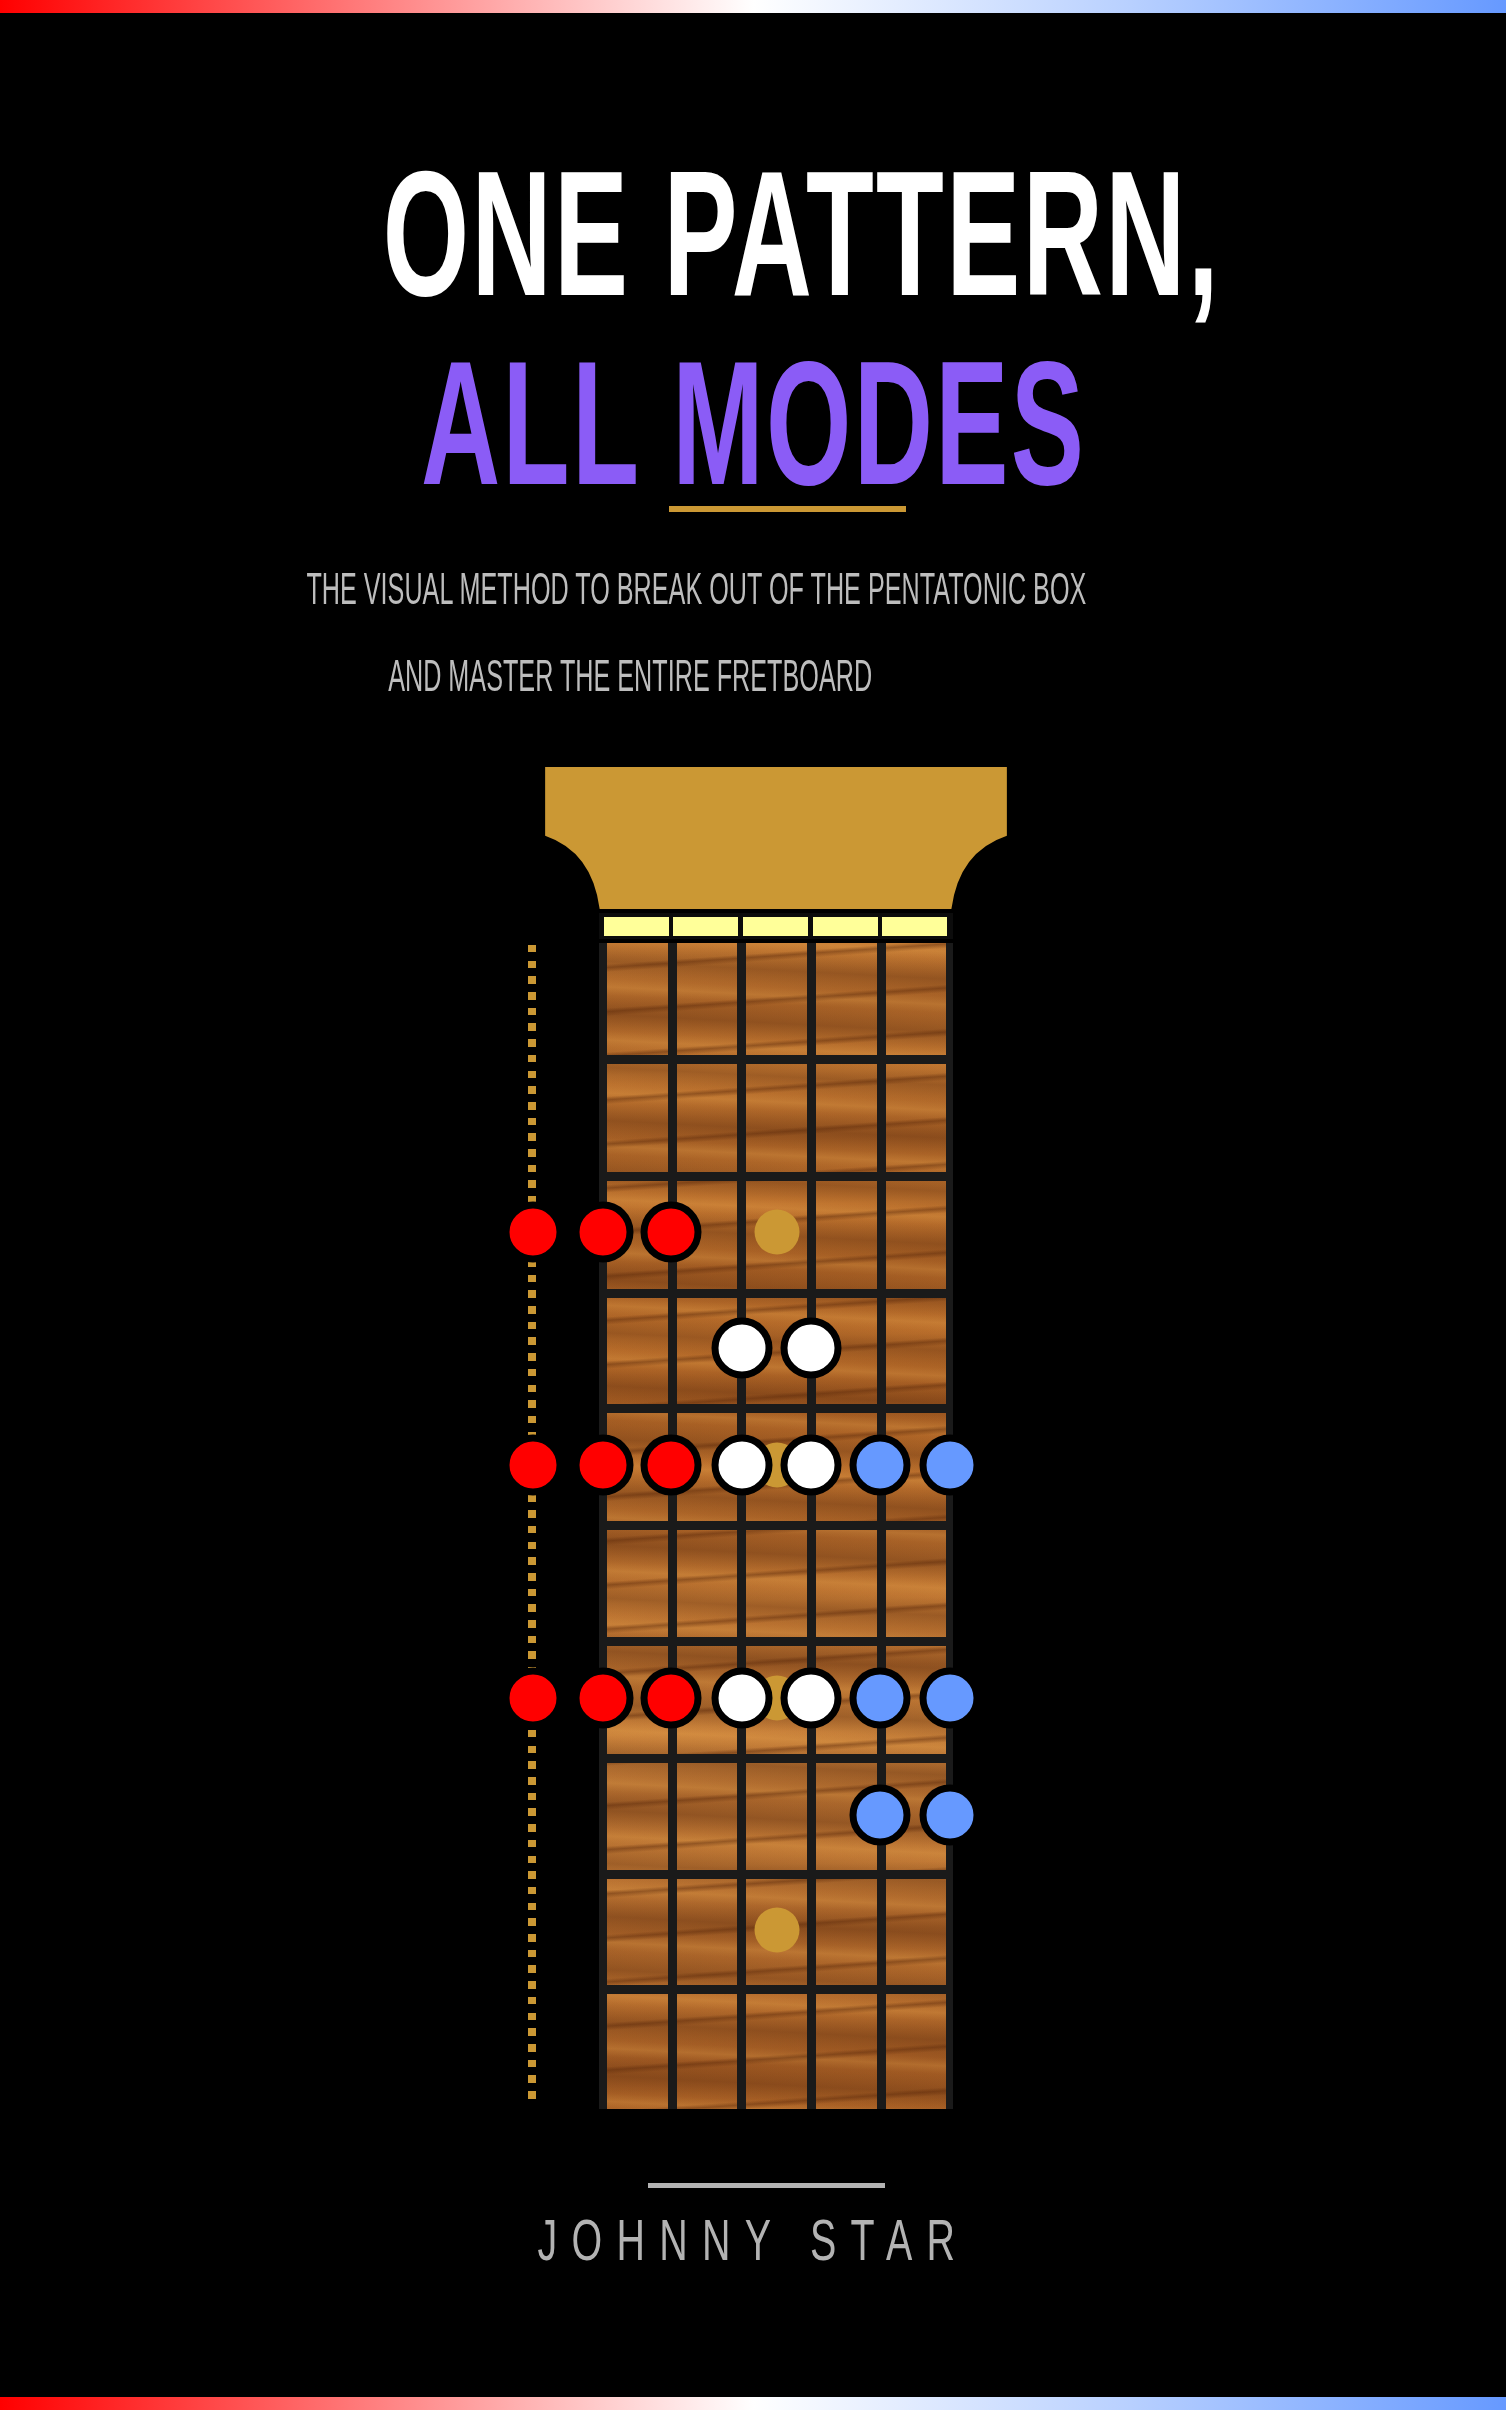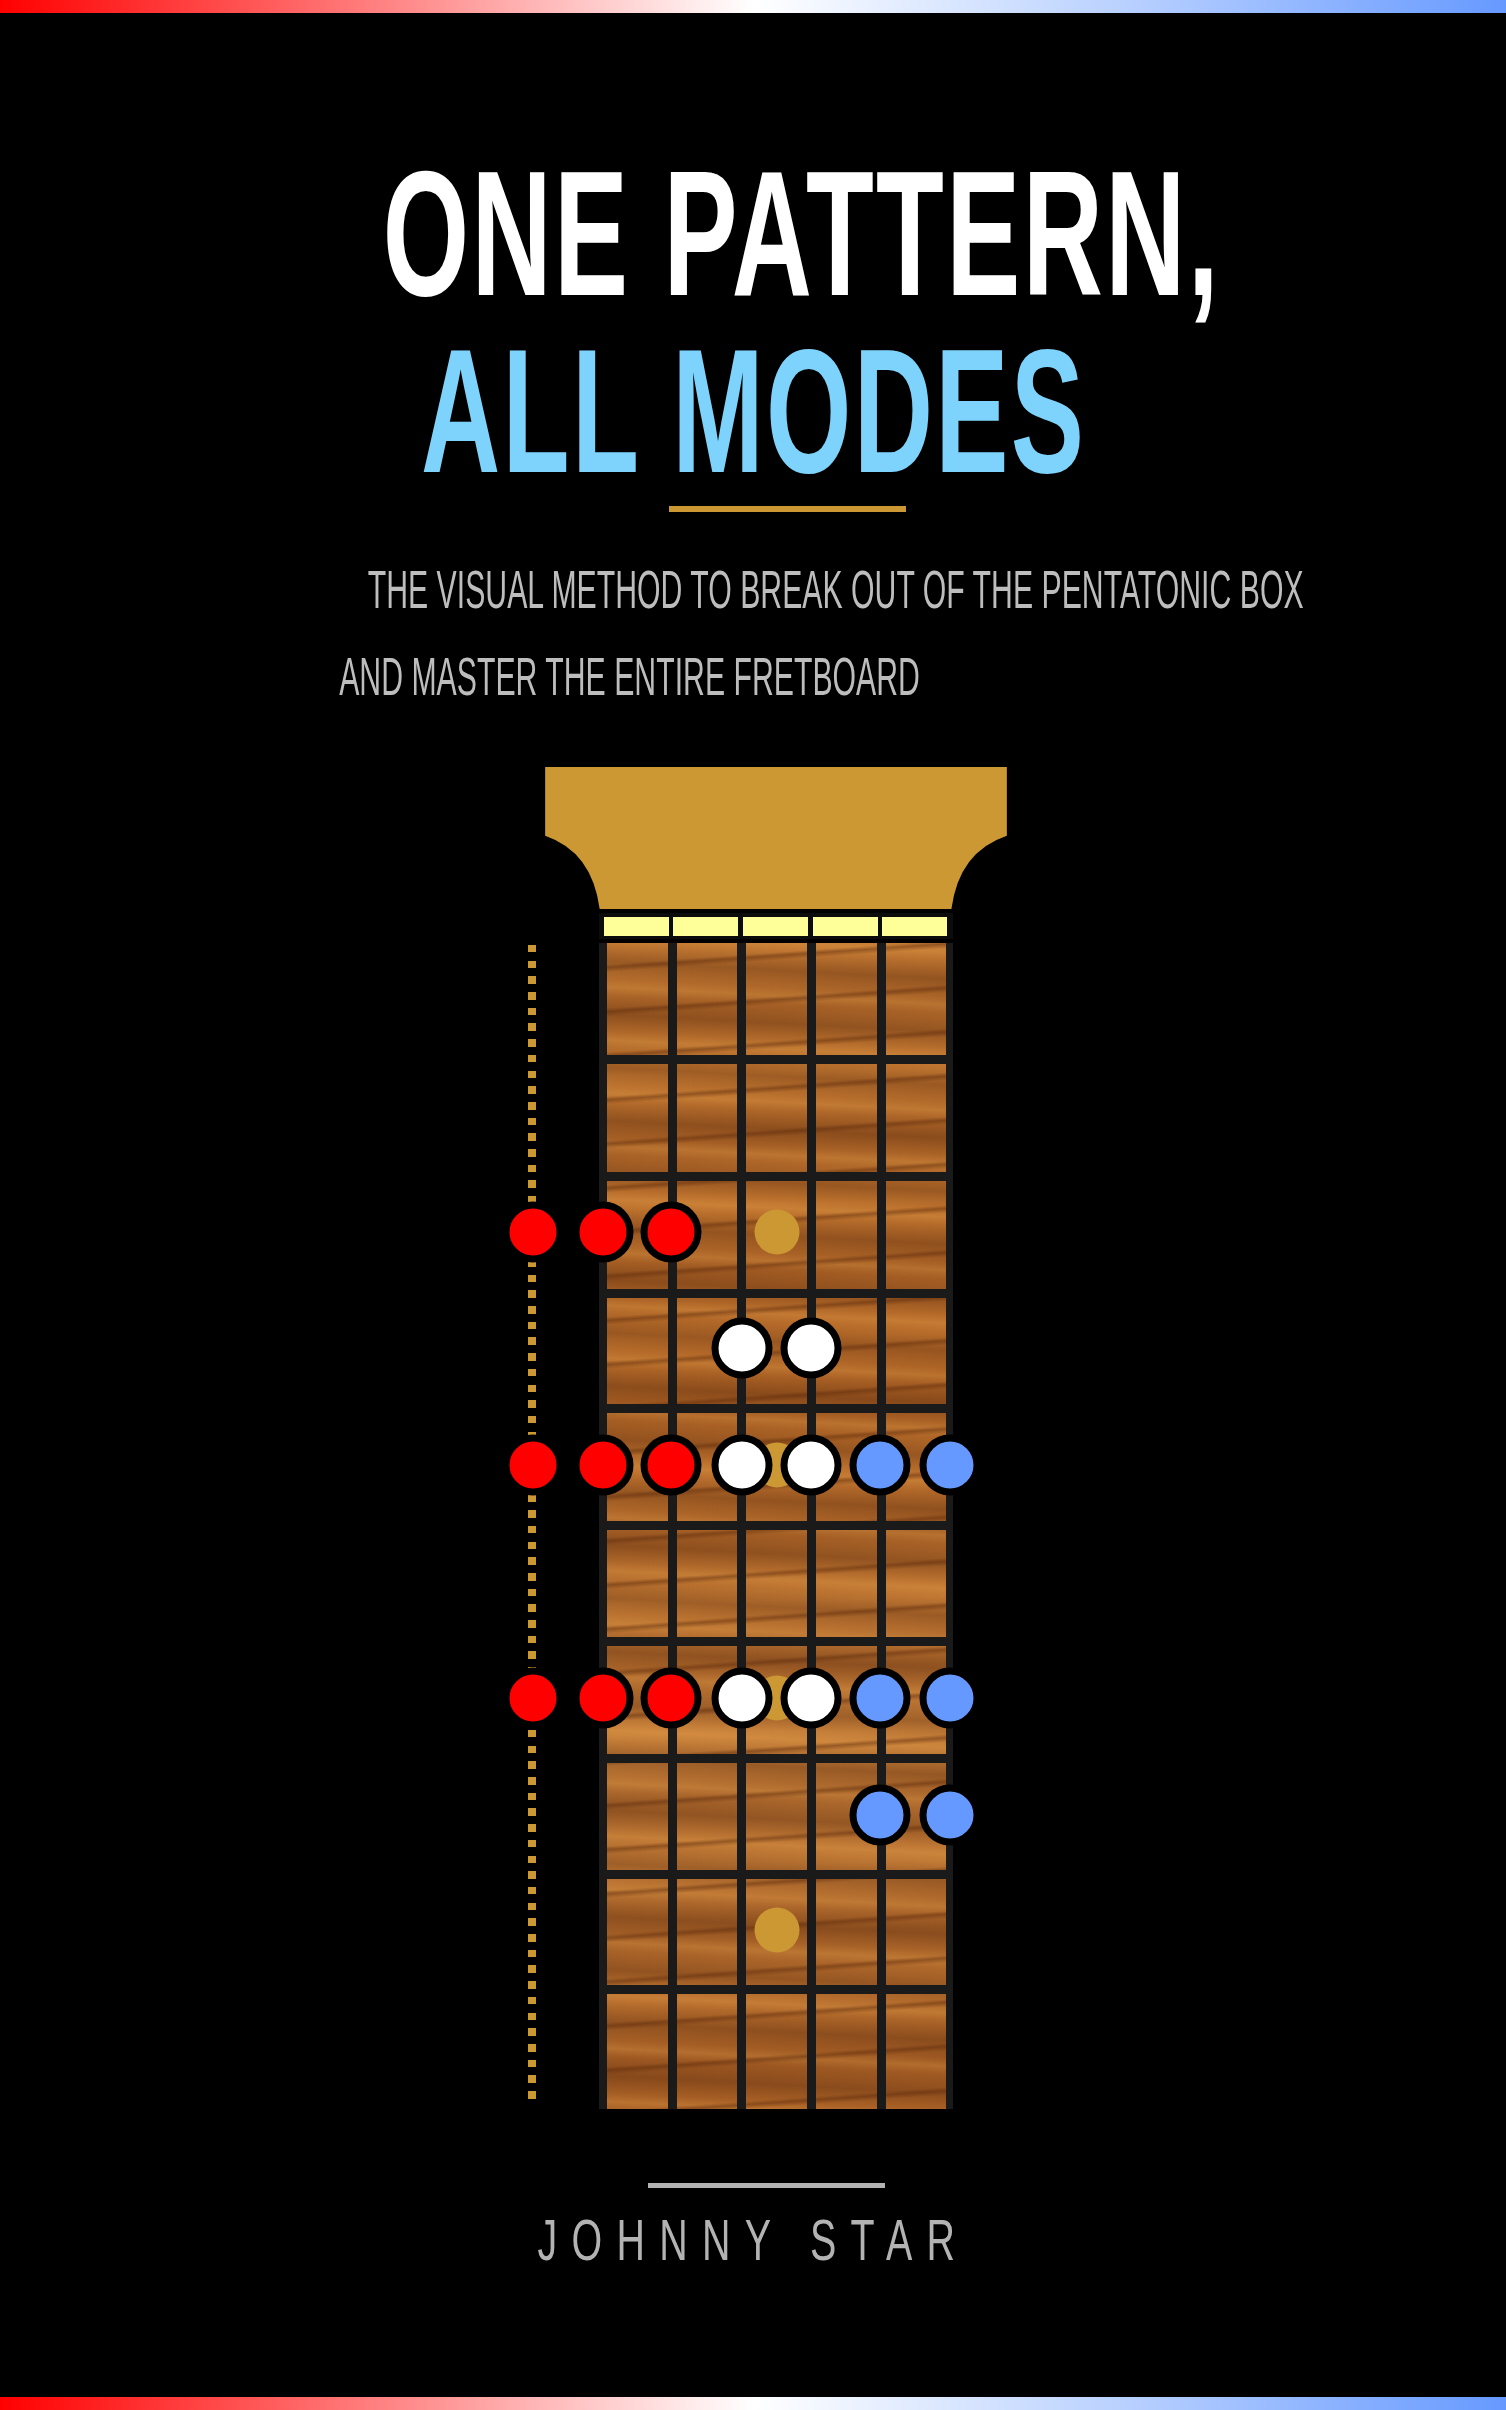--- a/index.html
+++ b/index.html
@@ -4,24 +4,24 @@
 <style>
   html, body { margin: 0; padding: 0; background: #000; }
   body { width: 1507px; height: 2411px; position: relative; overflow: hidden; font-family: "Liberation Sans", sans-serif; }
   .grad-bar { position: absolute; left: 0; width: 1507px; height: 13px; background: linear-gradient(90deg, #ff0000 0%, #ff8080 25%, #ffffff 50%, #b8d0ff 75%, #6699ff 100%); }
   .grad-top { top: 0; }
   .grad-bottom { bottom: 0; height: 14px; }
 
   .title-line { position: absolute; left: 0; width: 1507px; text-align: center; font-weight: 700; white-space: nowrap; }
   .title-line span { display: inline-block; transform: scaleX(0.62); transform-origin: center; letter-spacing: 3.8px; }
   .t1 { top: 134px; font-size: 179px; line-height: 198px; color: #ffffff; margin-left: 48px; }
-  .t2 { top: 312px; font-size: 177px; line-height: 198px; color: #7dd3fc; }
+  .t2 { top: 324px; font-size: 177px; line-height: 198px; color: #8b5cf6; }
   .gold-rule { position: absolute; left: 669px; top: 506px; width: 237px; height: 5.6px; background: #cb9834; }
 
-  .sub-line { position: absolute; left: 0; width: 1260px; text-align: center; color: #bdbdbd; white-space: nowrap; font-size: 54px; line-height: 70px; }
+  .sub-line { position: absolute; left: 0; width: 1260px; text-align: center; color: #bdbdbd; white-space: nowrap; font-size: 45px; line-height: 70px; }
   .sub-line span { display: inline-block; transform: scaleX(0.56); transform-origin: center; }
   .s1 { top: 554px; }
   .s2 { top: 641px; }
 
   .headstock { position: absolute; left: 545px; top: 767px; width: 462px; height: 142px; }
   .nut { position: absolute; left: 599px; top: 913px; width: 354px; height: 26px; background: #0c0c0c; }
   .nut-cell { position: absolute; top: 3.8px; height: 19px; background: #ffff99; }
 
   .board { position: absolute; left: 599px; top: 943px; width: 354px; height: 1166px; background: #1a1a1a; overflow: hidden; }
   .wood { position: absolute; left: 7.5px; top: 0; right: 7.5px; bottom: 0;

